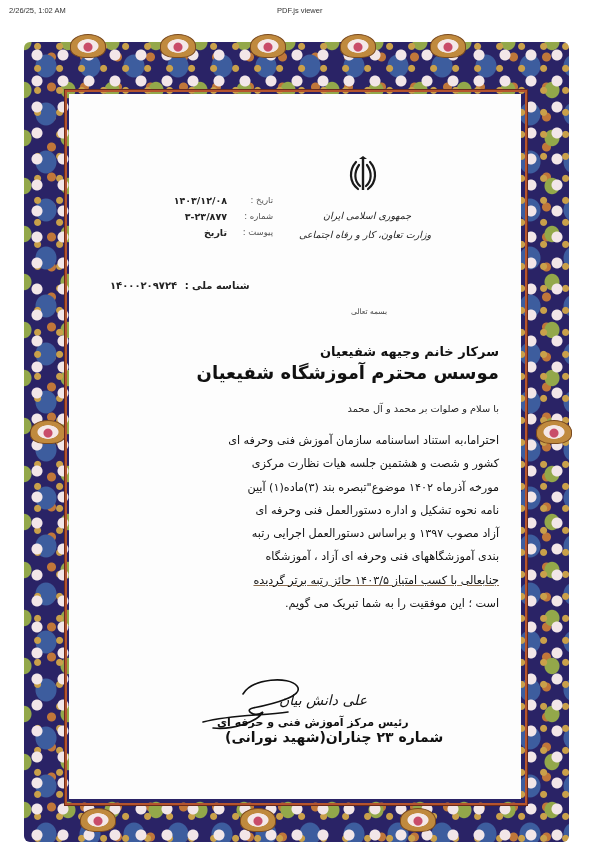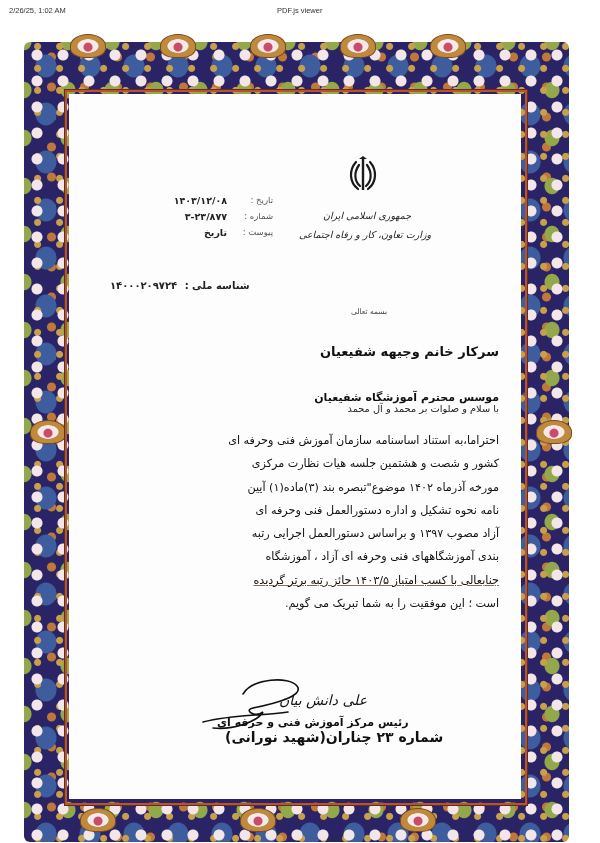--- a/index.html
+++ b/index.html
@@ -165,21 +165,21 @@
 
     .salutation {
       position: absolute;
       right: 22px;
       width: 420px;
       text-align: right;
       font-weight: bold;
       color: #111;
     }
     .salutation.s1 { top: 250px; font-size: 13px; }
-    .salutation.s2 { top: 297px; font-size: 11px; }
+    .salutation.s2 { top: 268px; font-size: 18px; }
     .greeting {
       position: absolute;
       right: 22px;
       top: 309px;
       font-size: 9.8px;
       color: #222;
       margin-left: 12px;
     }
     .body-text {
       position: absolute;

